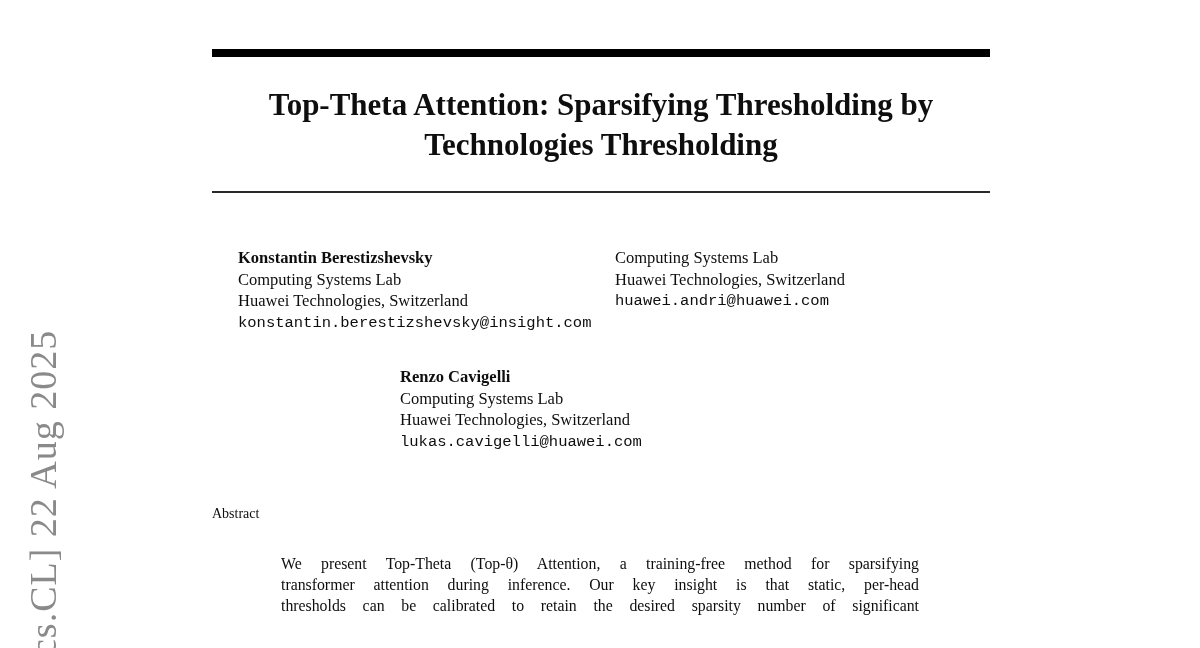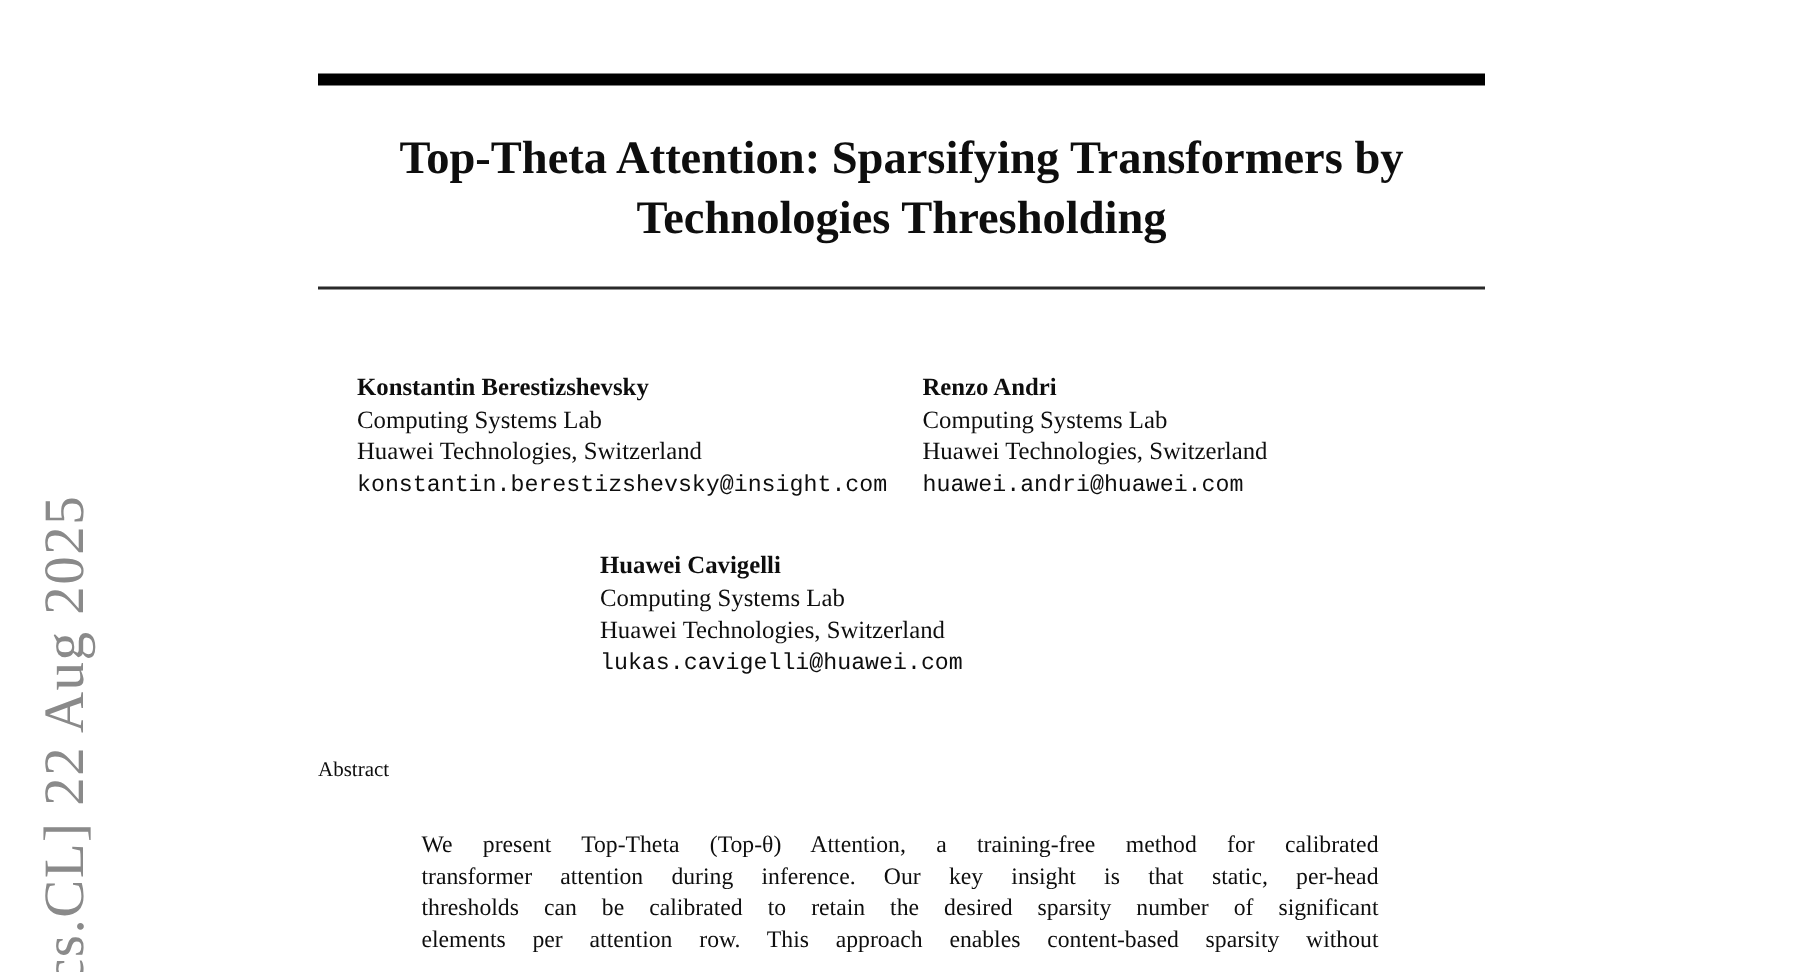--- a/index.html
+++ b/index.html
@@ -107,47 +107,45 @@
   }
 </style>
 </head>
 <body>
 
 <div class="watermark">cs.CL] 22 Aug 2025</div>
 
 <div class="rule-thick"></div>
 
 <div class="paper-title">
-  <div>Top-Theta Attention: Sparsifying Transformers by</div>
+  <div>Top-Theta Attention: Sparsifying Thresholding by</div>
   <div>Technologies Thresholding</div>
 </div>
 
 <div class="rule-thin"></div>
 
 <div class="author-card author-1">
   <div class="author-name">Konstantin Berestizshevsky</div>
   <div class="author-affiliation">Computing Systems Lab</div>
   <div class="author-affiliation">Huawei Technologies, Switzerland</div>
   <div class="author-email">konstantin.berestizshevsky@insight.com</div>
 </div>
 
 <div class="author-card author-2">
-  <div class="author-name">Renzo Andri</div>
   <div class="author-affiliation">Computing Systems Lab</div>
   <div class="author-affiliation">Huawei Technologies, Switzerland</div>
   <div class="author-email">huawei.andri@huawei.com</div>
 </div>
 
 <div class="author-card author-3">
-  <div class="author-name">Huawei Cavigelli</div>
+  <div class="author-name">Renzo Cavigelli</div>
   <div class="author-affiliation">Computing Systems Lab</div>
   <div class="author-affiliation">Huawei Technologies, Switzerland</div>
   <div class="author-email">lukas.cavigelli@huawei.com</div>
 </div>
 
 <div class="abstract-heading">Abstract</div>
 
 <div class="abstract-body">
-  <div class="abstract-line">We present Top-Theta (Top-θ) Attention, a training-free method for calibrated</div>
+  <div class="abstract-line">We present Top-Theta (Top-θ) Attention, a training-free method for sparsifying</div>
   <div class="abstract-line">transformer attention during inference. Our key insight is that static, per-head</div>
   <div class="abstract-line">thresholds can be calibrated to retain the desired sparsity number of significant</div>
-  <div class="abstract-line">elements per attention row. This approach enables content-based sparsity without</div>
 </div>
 
 </body></html>

